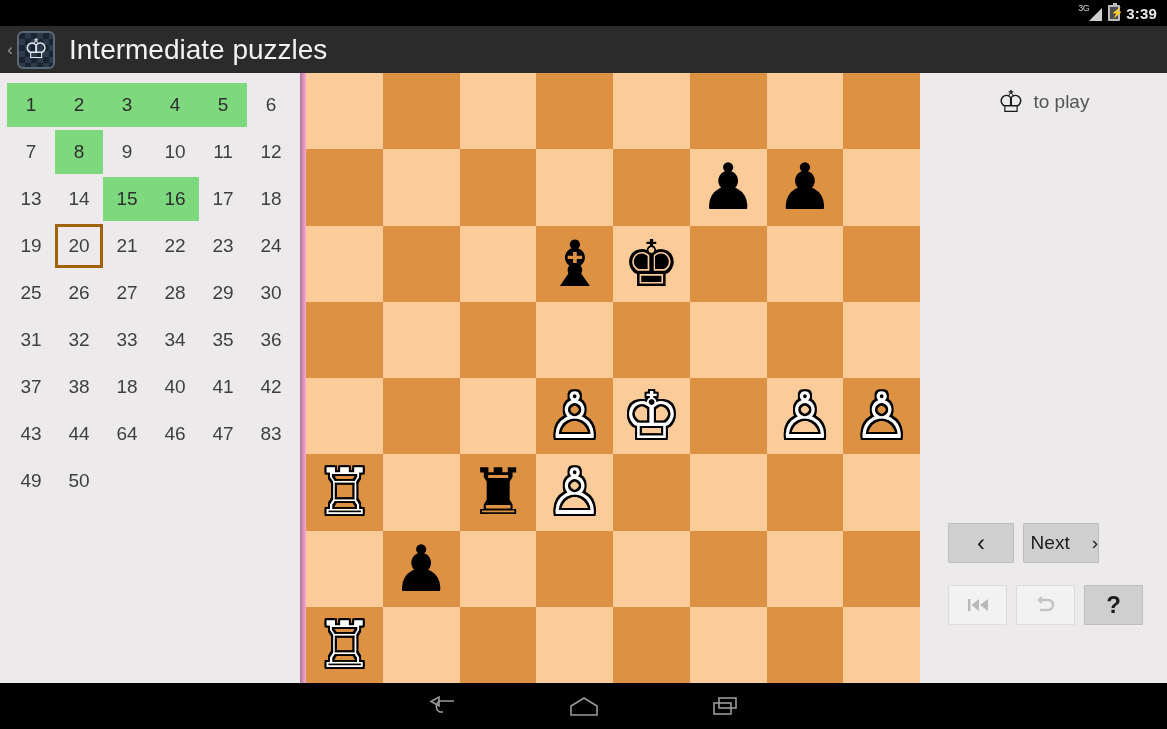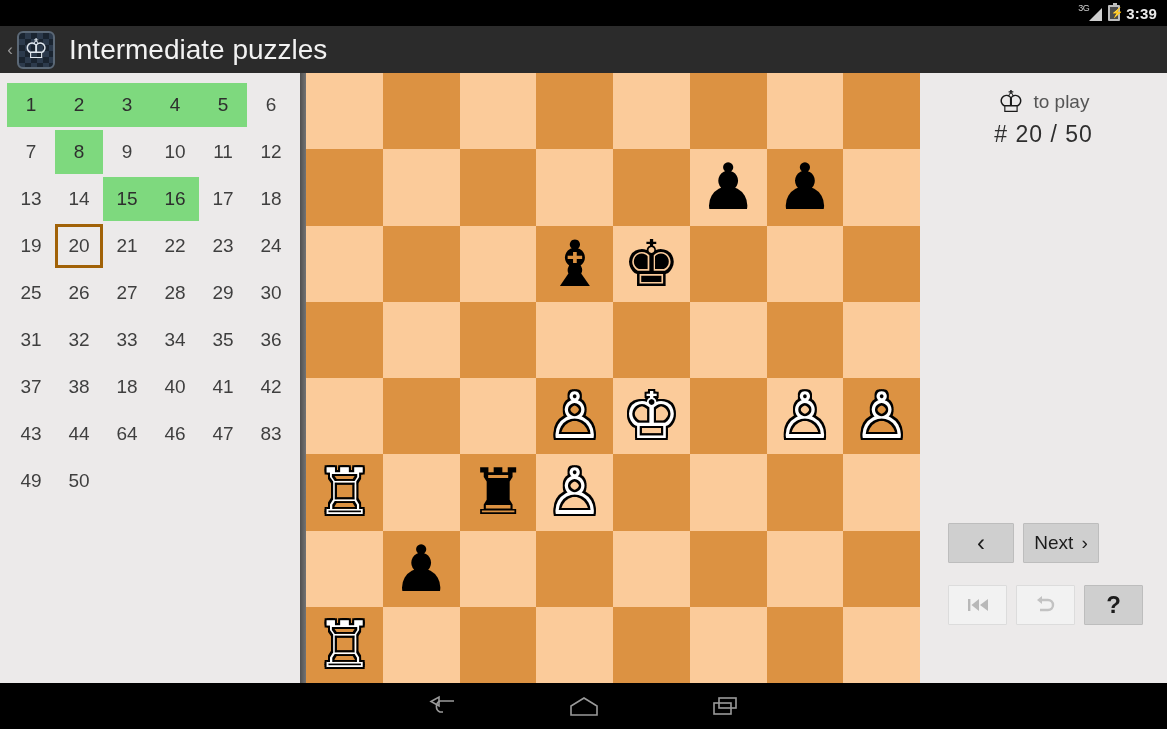--- a/index.html
+++ b/index.html
@@ -2,21 +2,21 @@
 <html><head>
 <meta charset="utf-8">
 <style>
   * { box-sizing: border-box; margin: 0; padding: 0; }
   html, body {
     width: 1167px; height: 729px;
     background: #000;
     font-family: "Liberation Sans", sans-serif;
     overflow: hidden;
   }
-  .screen { position: relative; width: 1167px; height: 729px; background: #737373; }
+  .screen { position: relative; width: 1167px; height: 729px; background: #f9a8d4; }
 
   
   .statusbar {
     position: absolute; left: 0; top: 0; width: 1167px; height: 26px;
     background: #000; display: flex; align-items: center; justify-content: flex-end;
     padding-right: 10px; gap: 6px;
   }
   .sb-signal { position: relative; width: 24px; height: 16px; }
   .sb-signal .tri {
     position: absolute; right: 0; bottom: 0; width: 0; height: 0;
@@ -125,21 +125,21 @@
   .toplay .lbl { font-size: 19px; color: #555; }
   .counter { text-align: center; font-size: 23px; color: #2e2e2e; margin-top: 4px; letter-spacing: 1px; }
 
   .nav-row1 { position: absolute; left: 28px; top: 450px; display: flex; gap: 9px; }
   .nav-row2 { position: absolute; left: 28px; top: 512px; display: flex; gap: 9px; }
   .btn {
     background: #cfcfcf; border: 1px solid #bdbdbd; display: flex; align-items: center;
     justify-content: center; color: #1c1c1c; font-size: 19px; border-radius: 1px;
   }
   .btn.prev { width: 66px; height: 40px; font-size: 24px; }
-  .btn.next { width: 76px; height: 40px; gap: 8px; font-size: 19px; }
+  .btn.next { width: 76px; height: 40px; gap: 22px; font-size: 19px; justify-content: flex-end; }
   .btn.small { width: 59px; height: 40px; font-size: 19px; }
   .btn.disabled { background: #f2f2f2; border-color: #dcdcdc; color: #b8b8b8; }
   .btn.help { width: 59px; height: 40px; font-size: 24px; font-weight: bold; }
 
   
   .navbar {
     position: absolute; left: 0; top: 683px; width: 1167px; height: 46px; background: #000;
     display: flex; align-items: center; justify-content: center; gap: 100px;
   }
   .nav-btn { width: 42px; height: 30px; display: flex; align-items: center; justify-content: center; }
@@ -320,21 +320,20 @@
       <div class="sq light"></div>
       <div class="sq dark"></div>
       <div class="sq light"></div>
     </div>
 
   <div class="right-panel">
     <div class="toplay">
       <span class="kicon">♔</span>
       <span class="lbl">to play</span>
     </div>
-    <div class="counter"># 20 / 50</div>
 
     <div class="nav-row1">
       <div class="btn prev">
         <span>‹</span>
       </div>
       <div class="btn next">
         <span>Next</span>
         <span>›</span>
       </div>
     </div>

